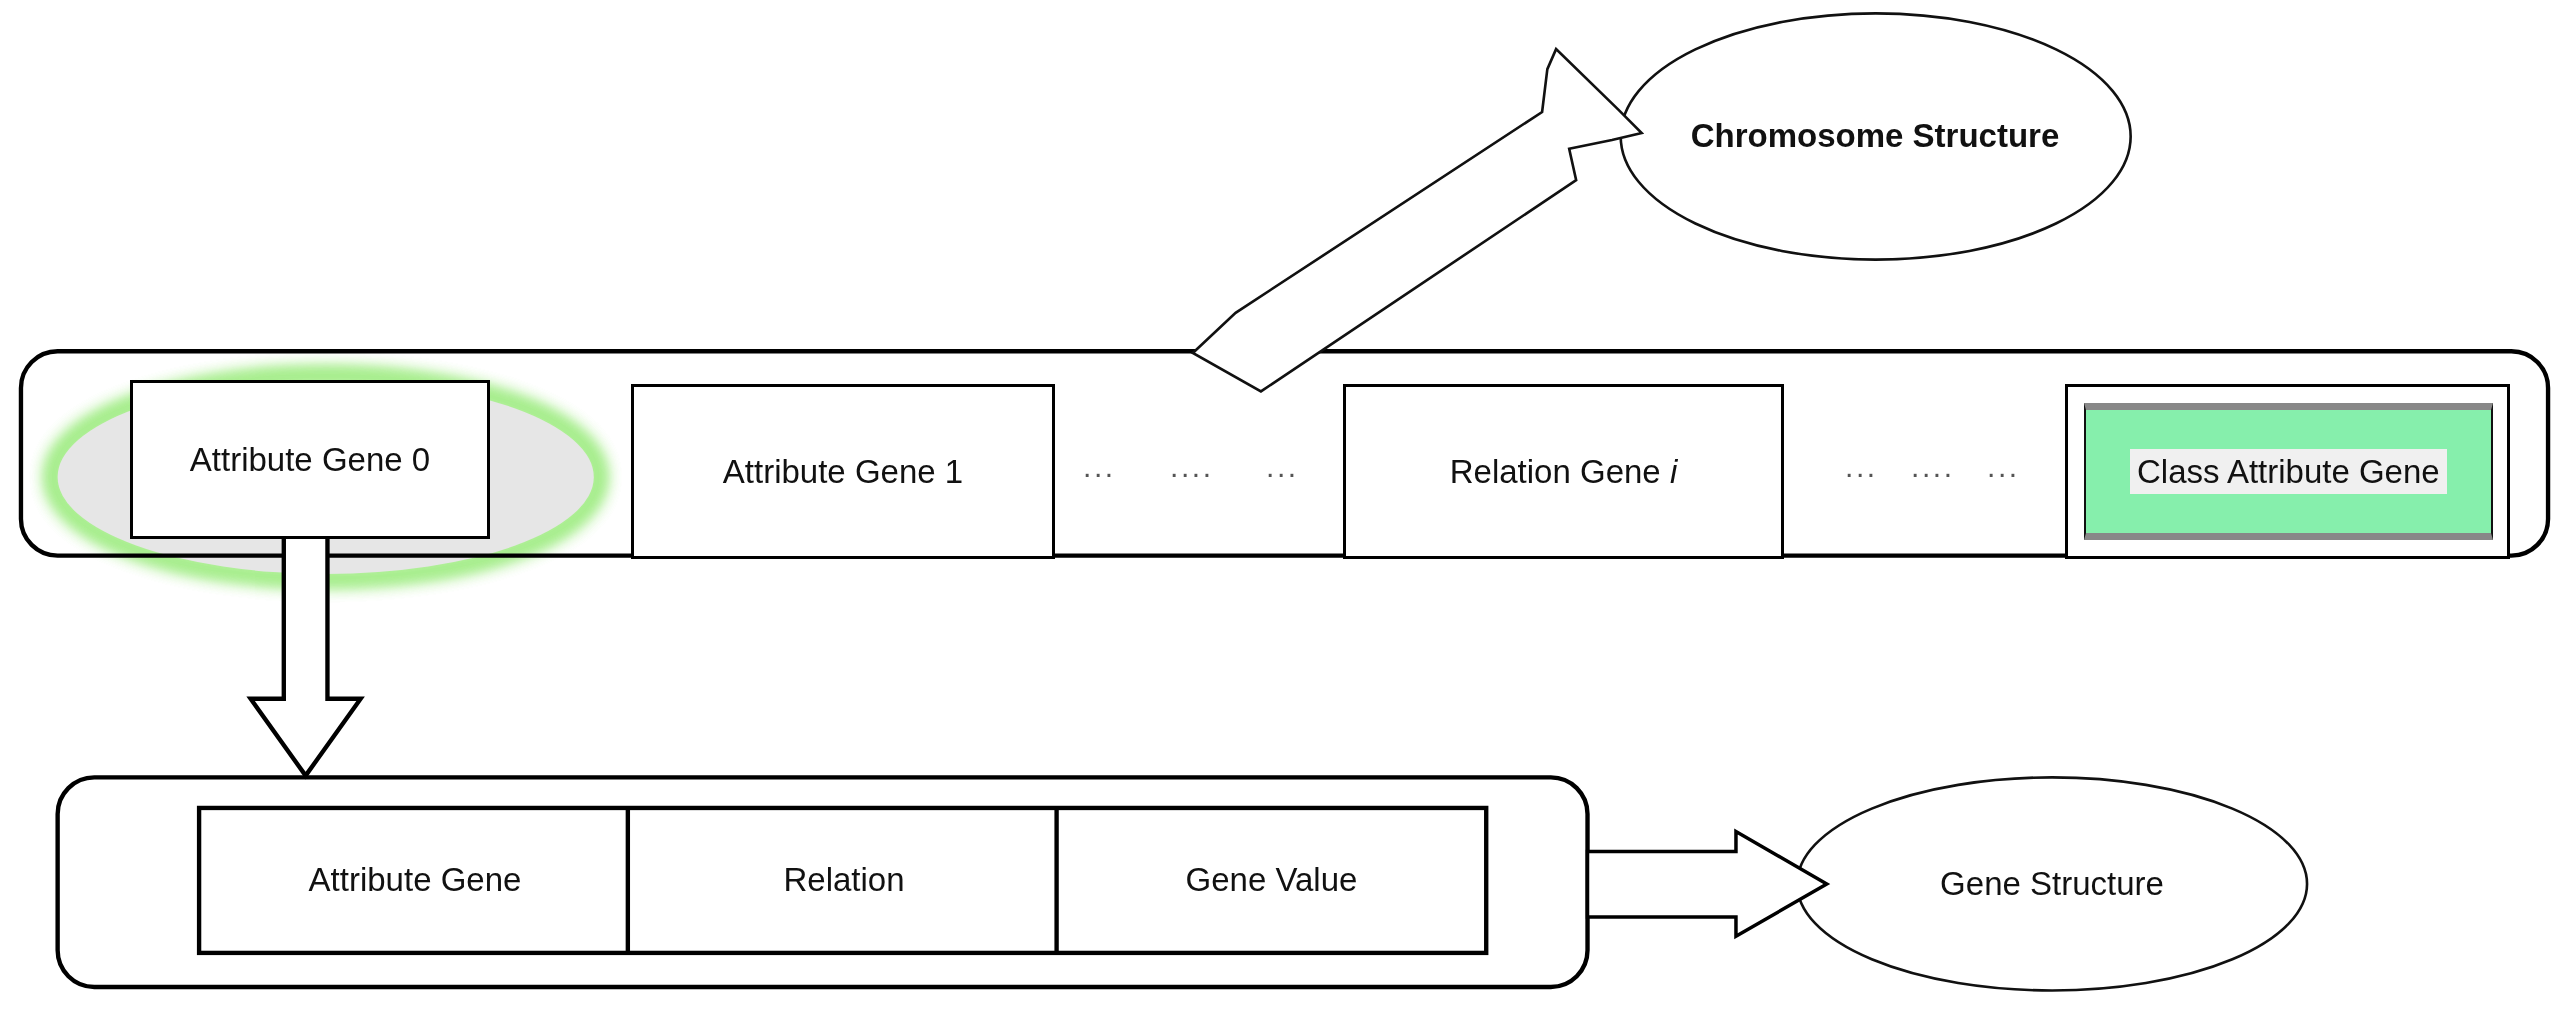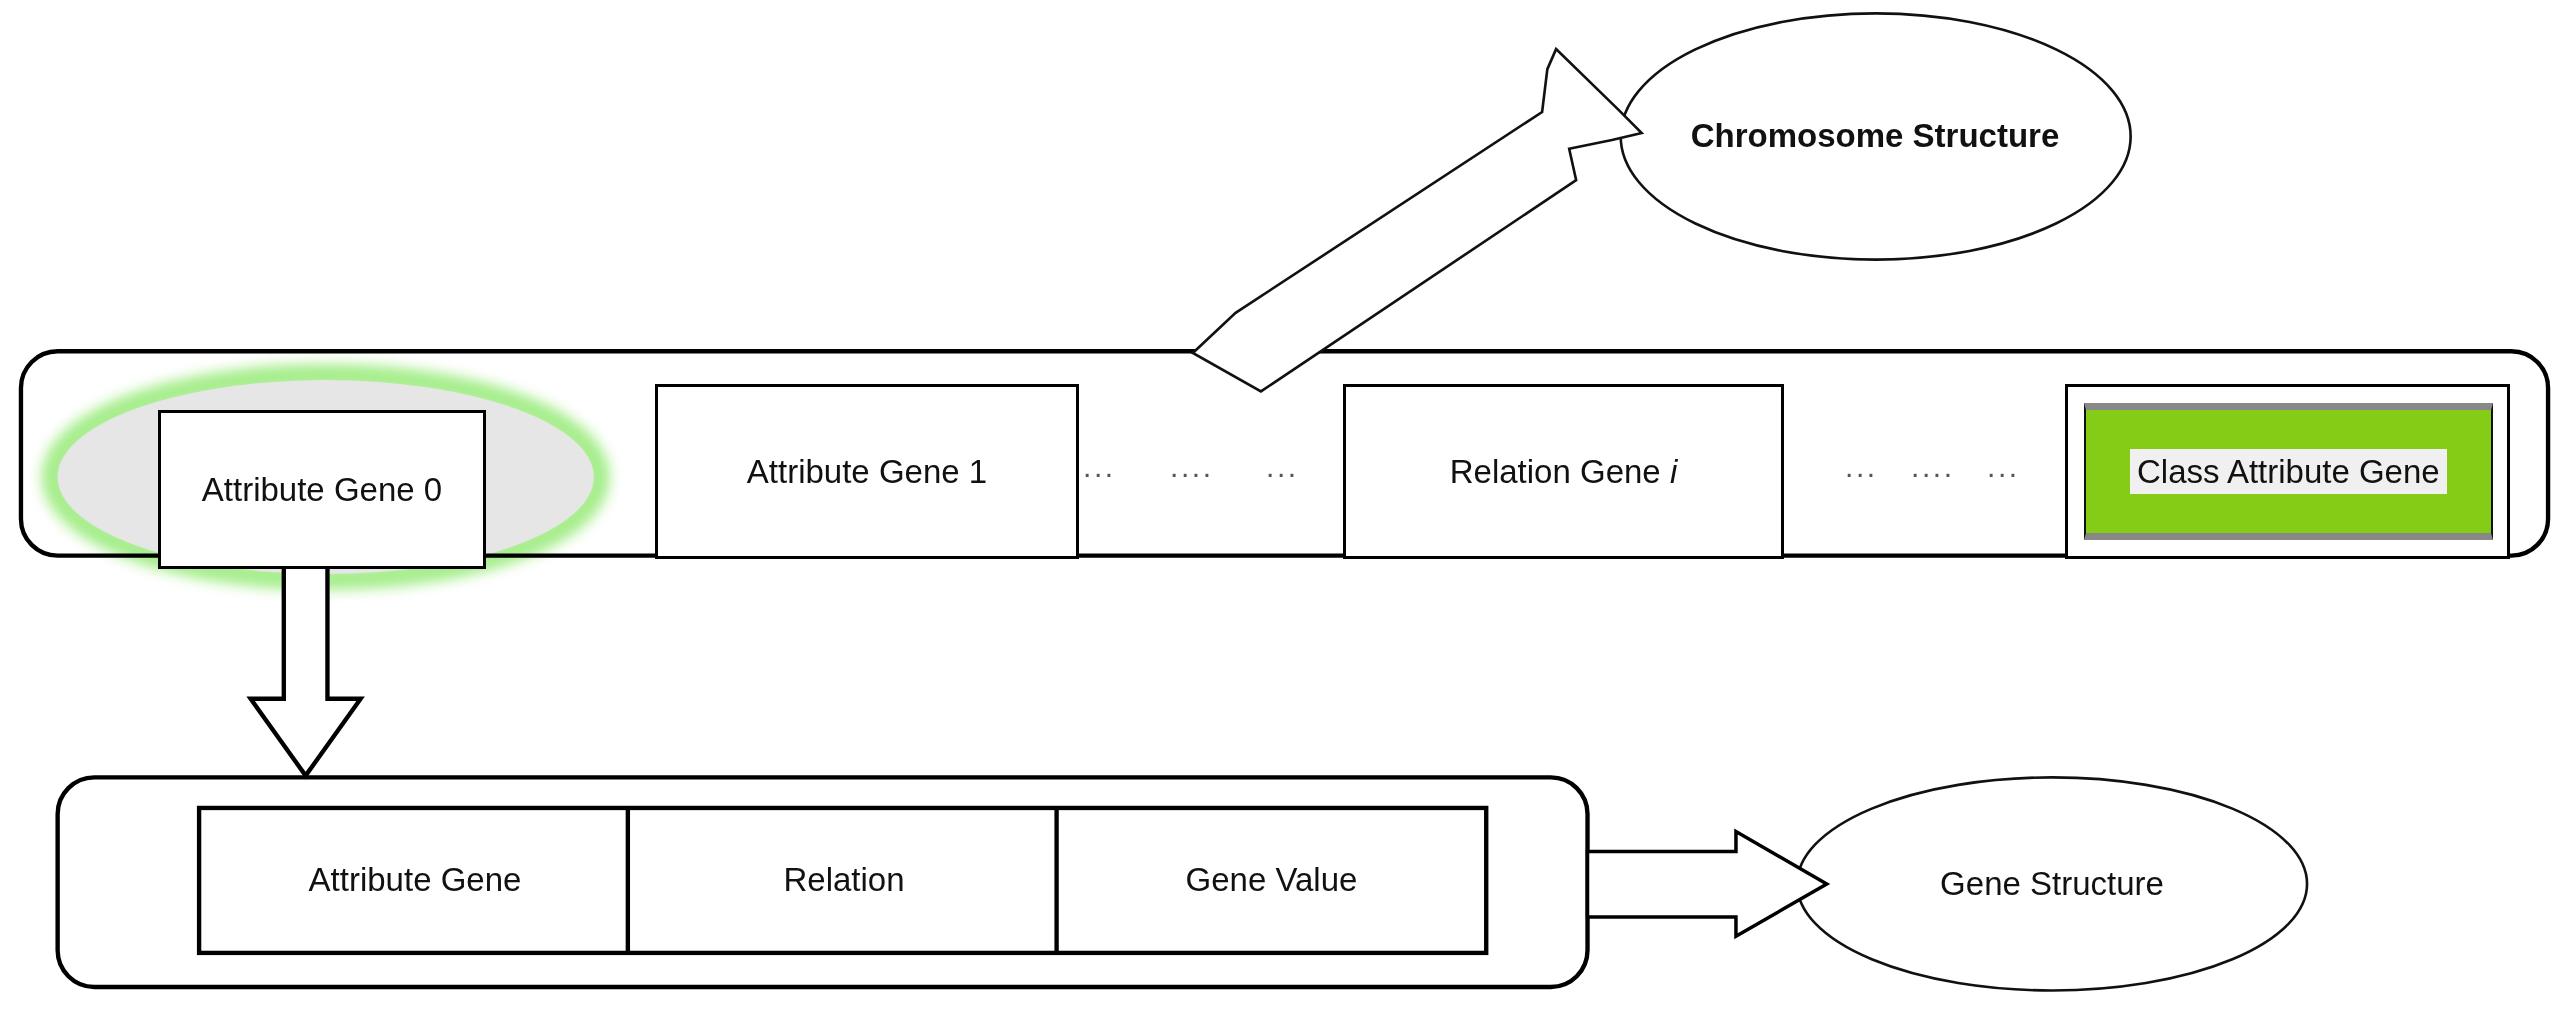--- a/index.html
+++ b/index.html
@@ -50,21 +50,21 @@
     background: #ffffff;
     box-sizing: border-box;
   }
   .class-mid {
     position: absolute;
     left: 15.7px; top: 15.7px; right: 14px; bottom: 15.7px;
     border: 2.6px solid #111111;
     border-top: 7.9px solid #888888;
     border-bottom: 7.9px solid #888888;
     box-sizing: border-box;
-    background: #84cc16;
+    background: #86efac;
     display: flex;
     align-items: center;
     justify-content: center;
   }
   .class-text {
     background: #f0f0f0;
     padding: 3.5px 7px;
     font-size: 33px;
     color: #111111;
     white-space: nowrap;
@@ -121,25 +121,25 @@
 
     <polygon points="325,600 375,600 375,800 413,800 350,888 287,800 325,800" fill="#ffffff" stroke="#000000" stroke-width="5" stroke-linejoin="miter"></polygon>
 
     <polygon points="1818,975 1988,975 1988,966 1988,955 1988,970 1988,968 1988,975 1988,952 2092,1012 1988,1072 1988,1050 1818,1050" fill="#ffffff" stroke="#000000" stroke-width="4" stroke-linejoin="miter"></polygon>
 
     <rect x="228" y="925" width="1474" height="166" fill="#ffffff" stroke="#000000" stroke-width="5"></rect>
     <line x1="719" y1="925" x2="719" y2="1091" stroke="#000000" stroke-width="5"></line>
     <line x1="1210" y1="925" x2="1210" y2="1091" stroke="#000000" stroke-width="5"></line>
   </svg>
 
-  <div class="gene-box" style="left:130px; top:410px; width:328px; height:159px;margin-left:28px;">
+  <div class="gene-box" style="left:130px; top:380px; width:360px; height:159px;">
     <span class="gene-box-label">Attribute Gene 0</span>
   </div>
 
-  <div class="gene-box" style="left:631px; top:384px; width:424px; height:175px;margin-left:24px;">
+  <div class="gene-box" style="left:631px; top:384px; width:424px; height:175px;">
     <span class="gene-box-label">Attribute Gene 1</span>
   </div>
 
   <div class="gene-box" style="left:1343px; top:384px; width:441px; height:175px;">
     <span class="gene-box-label"><span>Relation Gene </span><span class="italic-i">i</span></span>
   </div>
 
   <div class="class-outer" style="left:2065px; top:384px; width:445px; height:175px;">
     <div class="class-mid">
       <span class="class-text">Class Attribute Gene</span>

